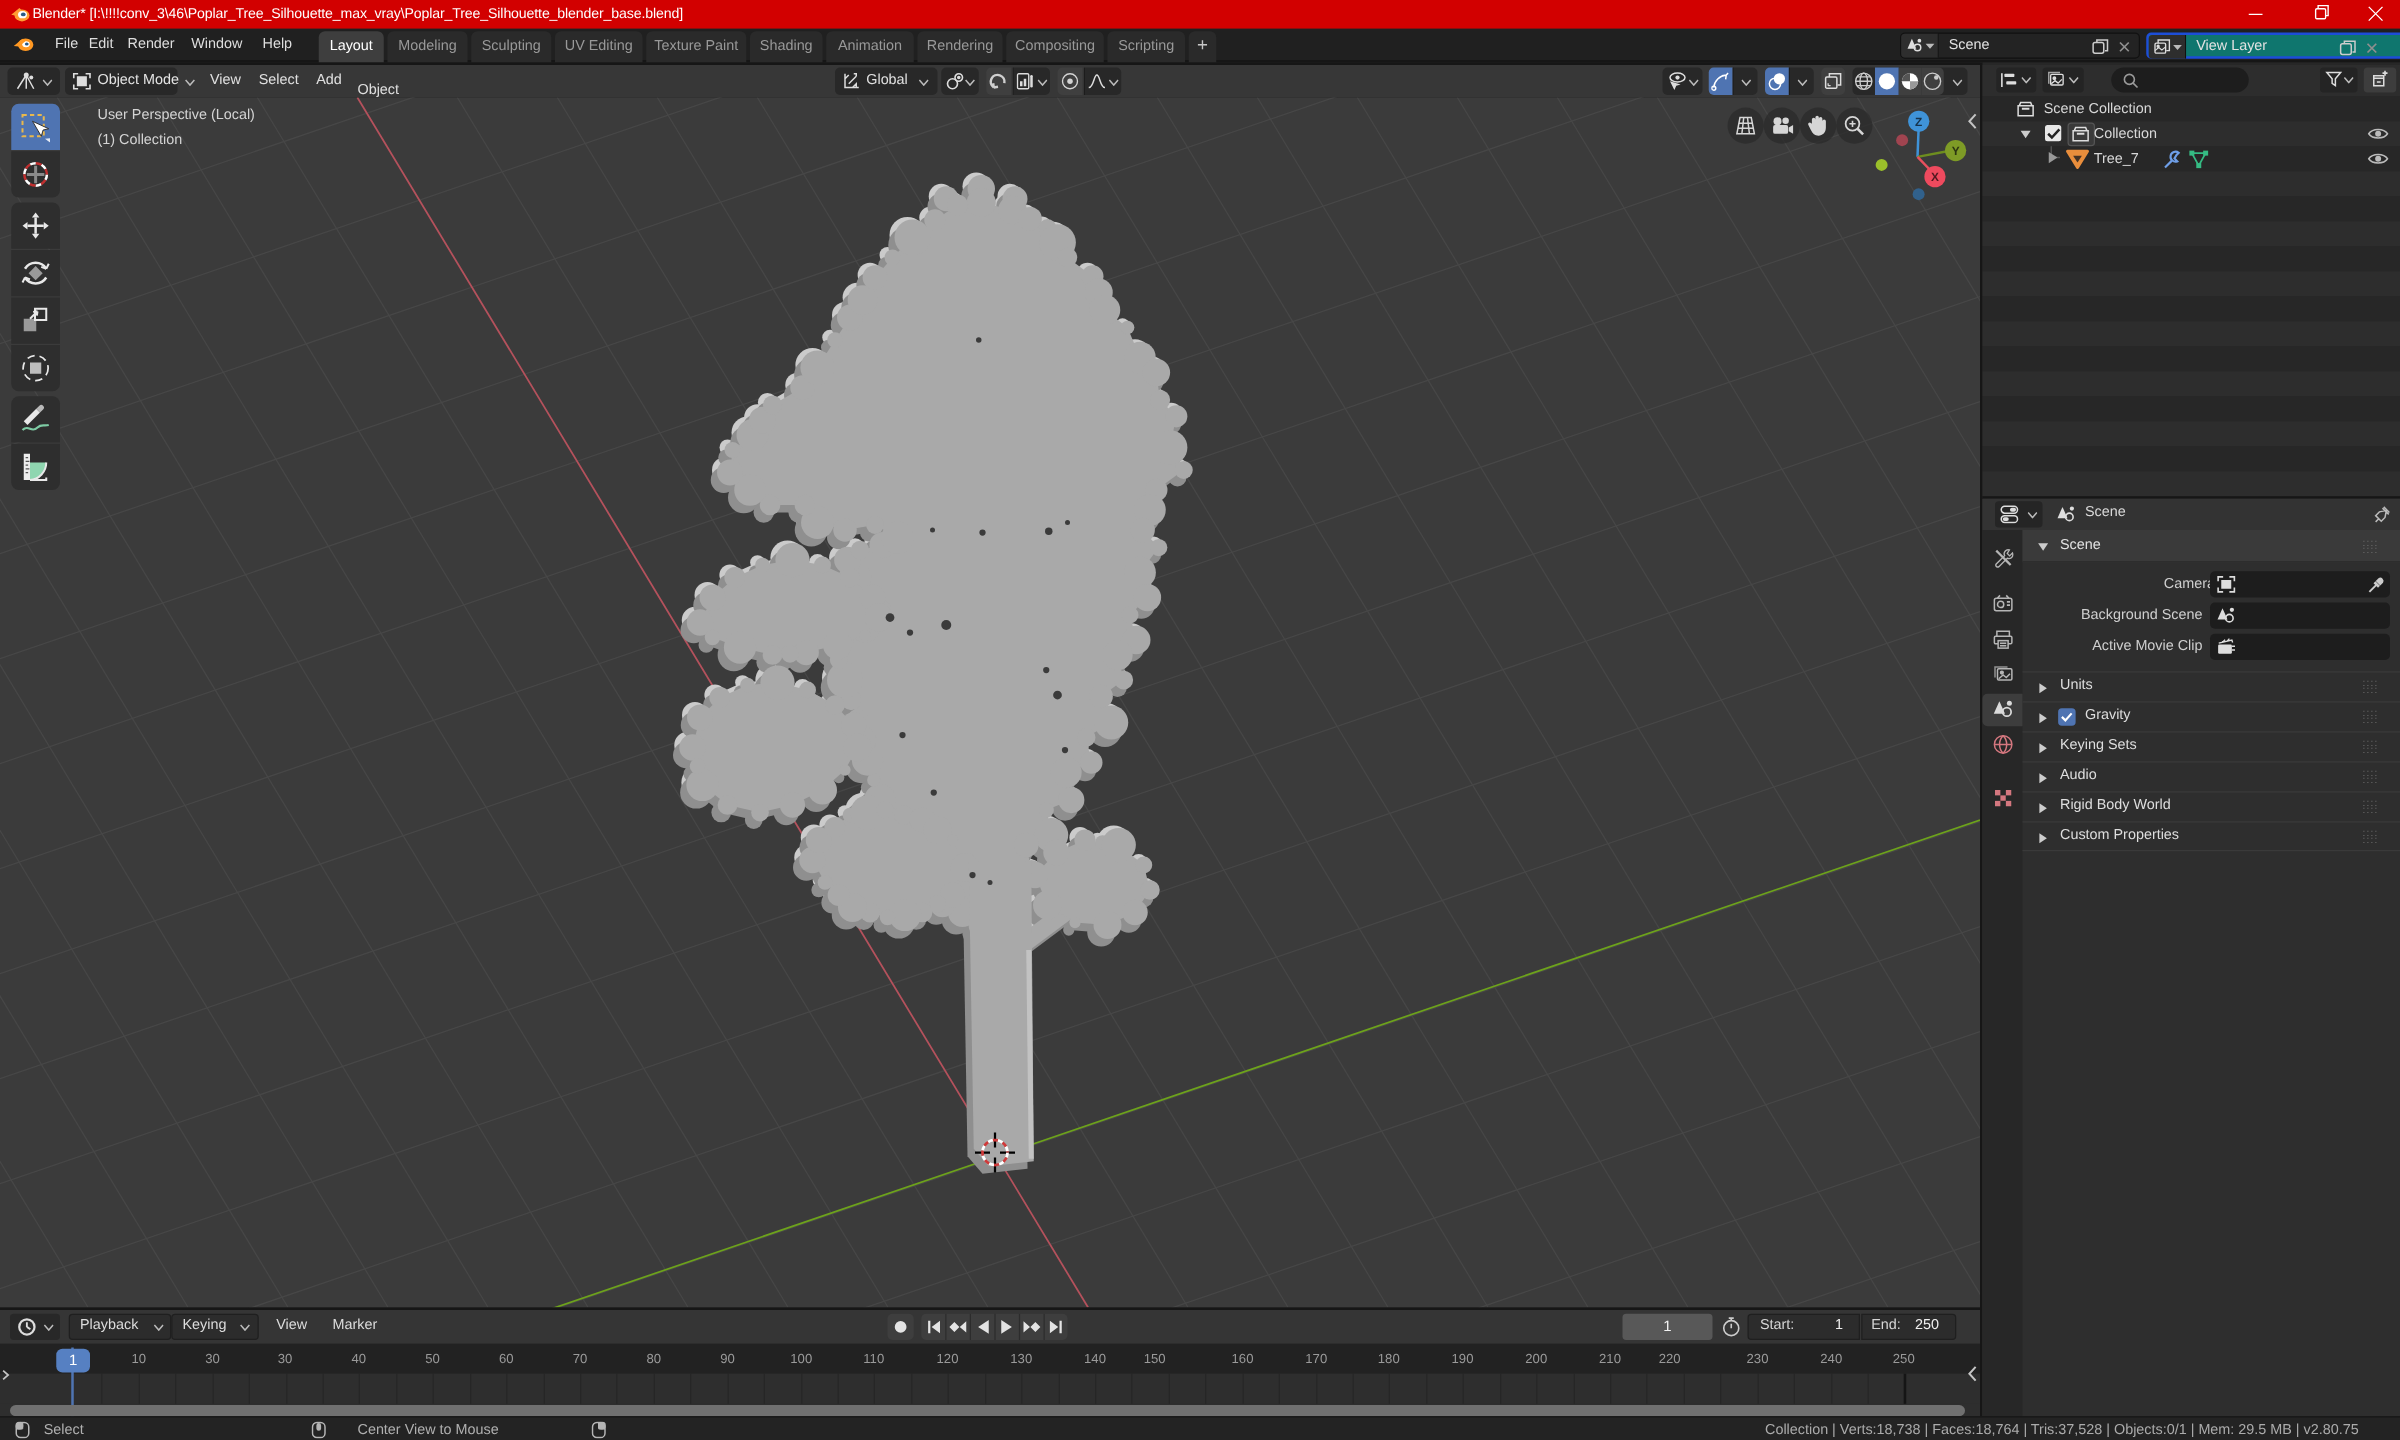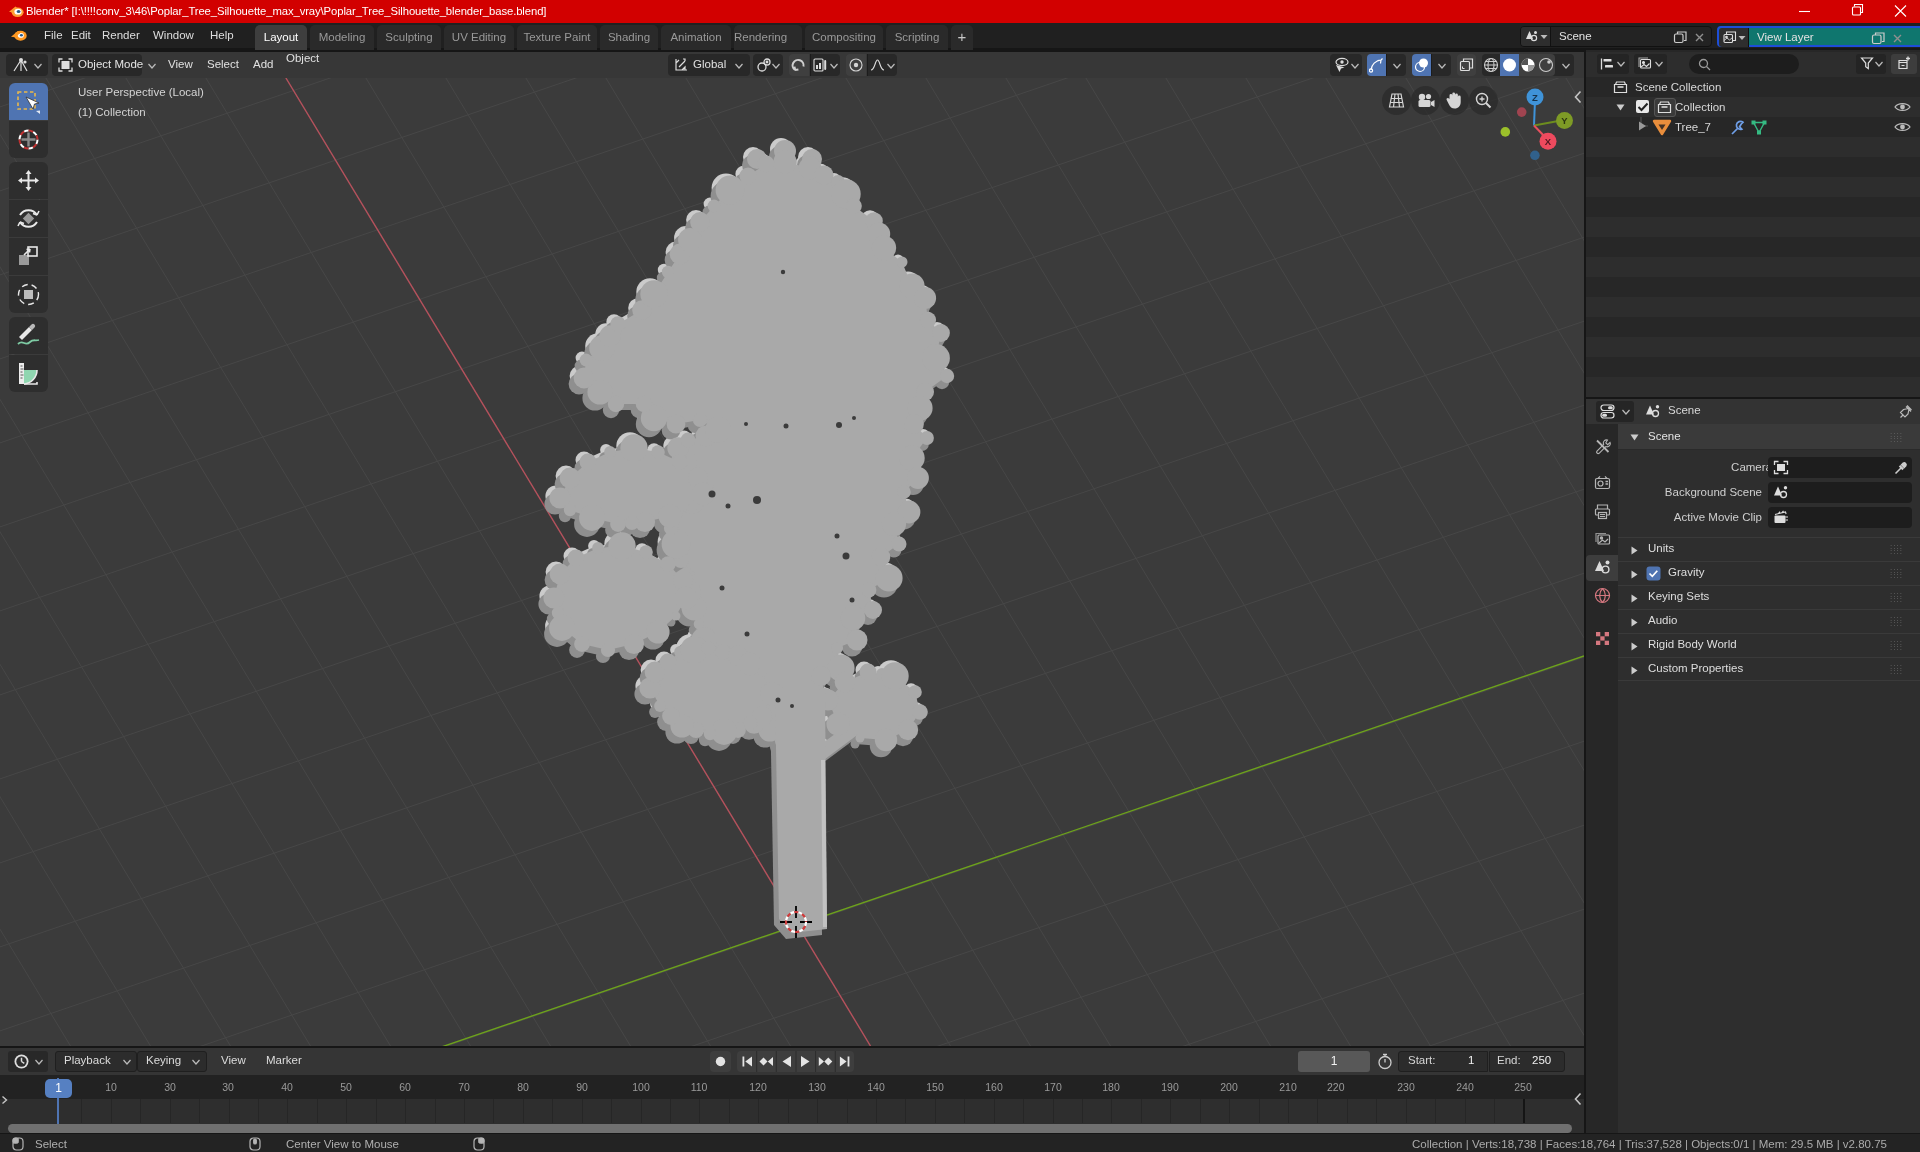--- a/index.html
+++ b/index.html
@@ -36,21 +36,21 @@
  <div class="abs txt" style="left:102px;top:6px;color:#dedede">Render</div>
  <div class="abs txt" style="left:153px;top:6px;color:#dedede">Window</div>
  <div class="abs txt" style="left:210px;top:6px;color:#dedede">Help</div>
  <div class="abs" style="left:255px;top:2px;width:52px;height:25px;background:#3e3e3e;border-radius:5px 5px 0 0;color:#ffffff;font-size:11.5px;text-align:center;line-height:24px">Layout</div>
  <div class="abs" style="left:310px;top:2px;width:64px;height:25px;background:#2a2a2a;border-radius:5px 5px 0 0;color:#999;font-size:11.5px;text-align:center;line-height:24px">Modeling</div>
  <div class="abs" style="left:377px;top:2px;width:64px;height:25px;background:#2a2a2a;border-radius:5px 5px 0 0;color:#999;font-size:11.5px;text-align:center;line-height:24px">Sculpting</div>
  <div class="abs" style="left:444px;top:2px;width:70px;height:25px;background:#2a2a2a;border-radius:5px 5px 0 0;color:#999;font-size:11.5px;text-align:center;line-height:24px">UV Editing</div>
  <div class="abs" style="left:517px;top:2px;width:80px;height:25px;background:#2a2a2a;border-radius:5px 5px 0 0;color:#999;font-size:11.5px;text-align:center;line-height:24px">Texture Paint</div>
  <div class="abs" style="left:600px;top:2px;width:58px;height:25px;background:#2a2a2a;border-radius:5px 5px 0 0;color:#999;font-size:11.5px;text-align:center;line-height:24px">Shading</div>
  <div class="abs" style="left:661px;top:2px;width:70px;height:25px;background:#2a2a2a;border-radius:5px 5px 0 0;color:#999;font-size:11.5px;text-align:center;line-height:24px">Animation</div>
- <div class="abs" style="left:734px;top:2px;width:68px;height:25px;background:#2a2a2a;border-radius:5px 5px 0 0;color:#999;font-size:11.5px;text-align:left;line-height:24px">Rendering</div>
+ <div class="abs" style="left:734px;top:2px;width:68px;height:25px;background:#2a2a2a;border-radius:5px 5px 0 0;color:#999;font-size:11.5px;text-align:center;line-height:24px">Rendering</div>
  <div class="abs" style="left:805px;top:2px;width:78px;height:25px;background:#2a2a2a;border-radius:5px 5px 0 0;color:#999;font-size:11.5px;text-align:center;line-height:24px">Compositing</div>
  <div class="abs" style="left:886px;top:2px;width:62px;height:25px;background:#2a2a2a;border-radius:5px 5px 0 0;color:#999;font-size:11.5px;text-align:center;line-height:24px">Scripting</div>
  <div class="abs" style="left:951px;top:2px;width:22px;height:25px;background:#2a2a2a;border-radius:5px 5px 0 0;color:#c7c7c7;font-size:15px;text-align:center;line-height:23px">+</div>
 
  <div class="abs" style="left:1520px;top:3px;width:192px;height:21px;background:#232323;border:1px solid #111;border-radius:4px">
   <div class="abs" style="left:0;top:0;width:30px;height:19px;background:#2e2e2e;border-right:1px solid #111;border-radius:3px 0 0 3px"></div>
   <svg class="abs" style="left:4px;top:3px" width="14" height="13" viewBox="0 0 14 13" fill="#ddd">
         <path d="M4.5 1 L8 9 H1 Z"></path>
         <circle cx="9" cy="8" r="2.6" fill="none" stroke="#ddd" stroke-width="1.2"></circle>
         <circle cx="10.5" cy="2.5" r="1.5"></circle>
@@ -105,21 +105,21 @@
         <path d="M1 4.5 v-3.5 h3.5 M10.5 1 h3.5 v3.5 M14 9.5 v3.5 h-3.5 M4.5 13 H1 v-3.5"></path>
       </svg>
   <div class="abs txt" style="left:26px;top:4px;color:#e4e4e4">Object Mode</div>
   <svg class="abs" style="left:96px;top:9px" width="8" height="6" viewBox="0 0 8 6" fill="none" stroke="#bbb" stroke-width="1.2">
         <path d="M0.5 1 L4 5 L7.5 1"></path>
       </svg>
  </div>
  <div class="abs txt" style="left:168px;top:6px;color:#e0e0e0">View</div>
  <div class="abs txt" style="left:207px;top:6px;color:#e0e0e0">Select</div>
  <div class="abs txt" style="left:253px;top:6px;color:#e0e0e0">Add</div>
- <div class="abs txt" style="left:286px;top:0;color:#e0e0e0">Object</div>
+ <div class="abs txt" style="left:286px;top:14px;color:#e0e0e0">Object</div>
 </div>
 <div class="abs" style="left:0;top:50px;width:1584px;height:2px;background:#161616"></div>
 
 <div class="abs" style="left:668px;top:54px;width:82px;height:22px;background:#282828;border-radius:4px">
  <svg class="abs" style="left:5px;top:3px" width="16" height="16" viewBox="0 0 16 16" fill="none" stroke="#ddd" stroke-width="1.2">
       <path d="M3 2 v11 h11 M3 6 l3-3 M6 10 l6-6 M12 4 v-2 h-2 M9 13 l3-3 v3 z"></path>
     </svg>
  <div class="abs txt" style="left:25px;top:4px;color:#e0e0e0">Global</div>
  <svg class="abs" style="left:67px;top:9px" width="8" height="6" viewBox="0 0 8 6" fill="none" stroke="#bbb" stroke-width="1.2">
       <path d="M0.5 1 L4 5 L7.5 1"></path>
@@ -1248,21 +1248,21 @@
       <div class="abs" style="left:326px;top:6px;width:40px;text-align:center;color:#9a9a9a;font-size:10.5px">50</div>
       <div class="abs" style="left:385px;top:6px;width:40px;text-align:center;color:#9a9a9a;font-size:10.5px">60</div>
       <div class="abs" style="left:444px;top:6px;width:40px;text-align:center;color:#9a9a9a;font-size:10.5px">70</div>
       <div class="abs" style="left:503px;top:6px;width:40px;text-align:center;color:#9a9a9a;font-size:10.5px">80</div>
       <div class="abs" style="left:562px;top:6px;width:40px;text-align:center;color:#9a9a9a;font-size:10.5px">90</div>
       <div class="abs" style="left:621px;top:6px;width:40px;text-align:center;color:#9a9a9a;font-size:10.5px">100</div>
       <div class="abs" style="left:679px;top:6px;width:40px;text-align:center;color:#9a9a9a;font-size:10.5px">110</div>
       <div class="abs" style="left:738px;top:6px;width:40px;text-align:center;color:#9a9a9a;font-size:10.5px">120</div>
       <div class="abs" style="left:797px;top:6px;width:40px;text-align:center;color:#9a9a9a;font-size:10.5px">130</div>
       <div class="abs" style="left:856px;top:6px;width:40px;text-align:center;color:#9a9a9a;font-size:10.5px">140</div>
-      <div class="abs" style="left:915px;top:6px;width:40px;text-align:center;color:#9a9a9a;font-size:10.5px">150</div>
+      <div class="abs" style="left:915px;top:6px;width:40px;text-align:left;color:#9a9a9a;font-size:10.5px">150</div>
       <div class="abs" style="left:974px;top:6px;width:40px;text-align:center;color:#9a9a9a;font-size:10.5px">160</div>
       <div class="abs" style="left:1033px;top:6px;width:40px;text-align:center;color:#9a9a9a;font-size:10.5px">170</div>
       <div class="abs" style="left:1091px;top:6px;width:40px;text-align:center;color:#9a9a9a;font-size:10.5px">180</div>
       <div class="abs" style="left:1150px;top:6px;width:40px;text-align:center;color:#9a9a9a;font-size:10.5px">190</div>
       <div class="abs" style="left:1209px;top:6px;width:40px;text-align:center;color:#9a9a9a;font-size:10.5px">200</div>
       <div class="abs" style="left:1268px;top:6px;width:40px;text-align:center;color:#9a9a9a;font-size:10.5px">210</div>
       <div class="abs" style="left:1327px;top:6px;width:40px;text-align:left;color:#9a9a9a;font-size:10.5px">220</div>
       <div class="abs" style="left:1386px;top:6px;width:40px;text-align:center;color:#9a9a9a;font-size:10.5px">230</div>
       <div class="abs" style="left:1445px;top:6px;width:40px;text-align:center;color:#9a9a9a;font-size:10.5px">240</div>
       <div class="abs" style="left:1503px;top:6px;width:40px;text-align:center;color:#9a9a9a;font-size:10.5px">250</div>

